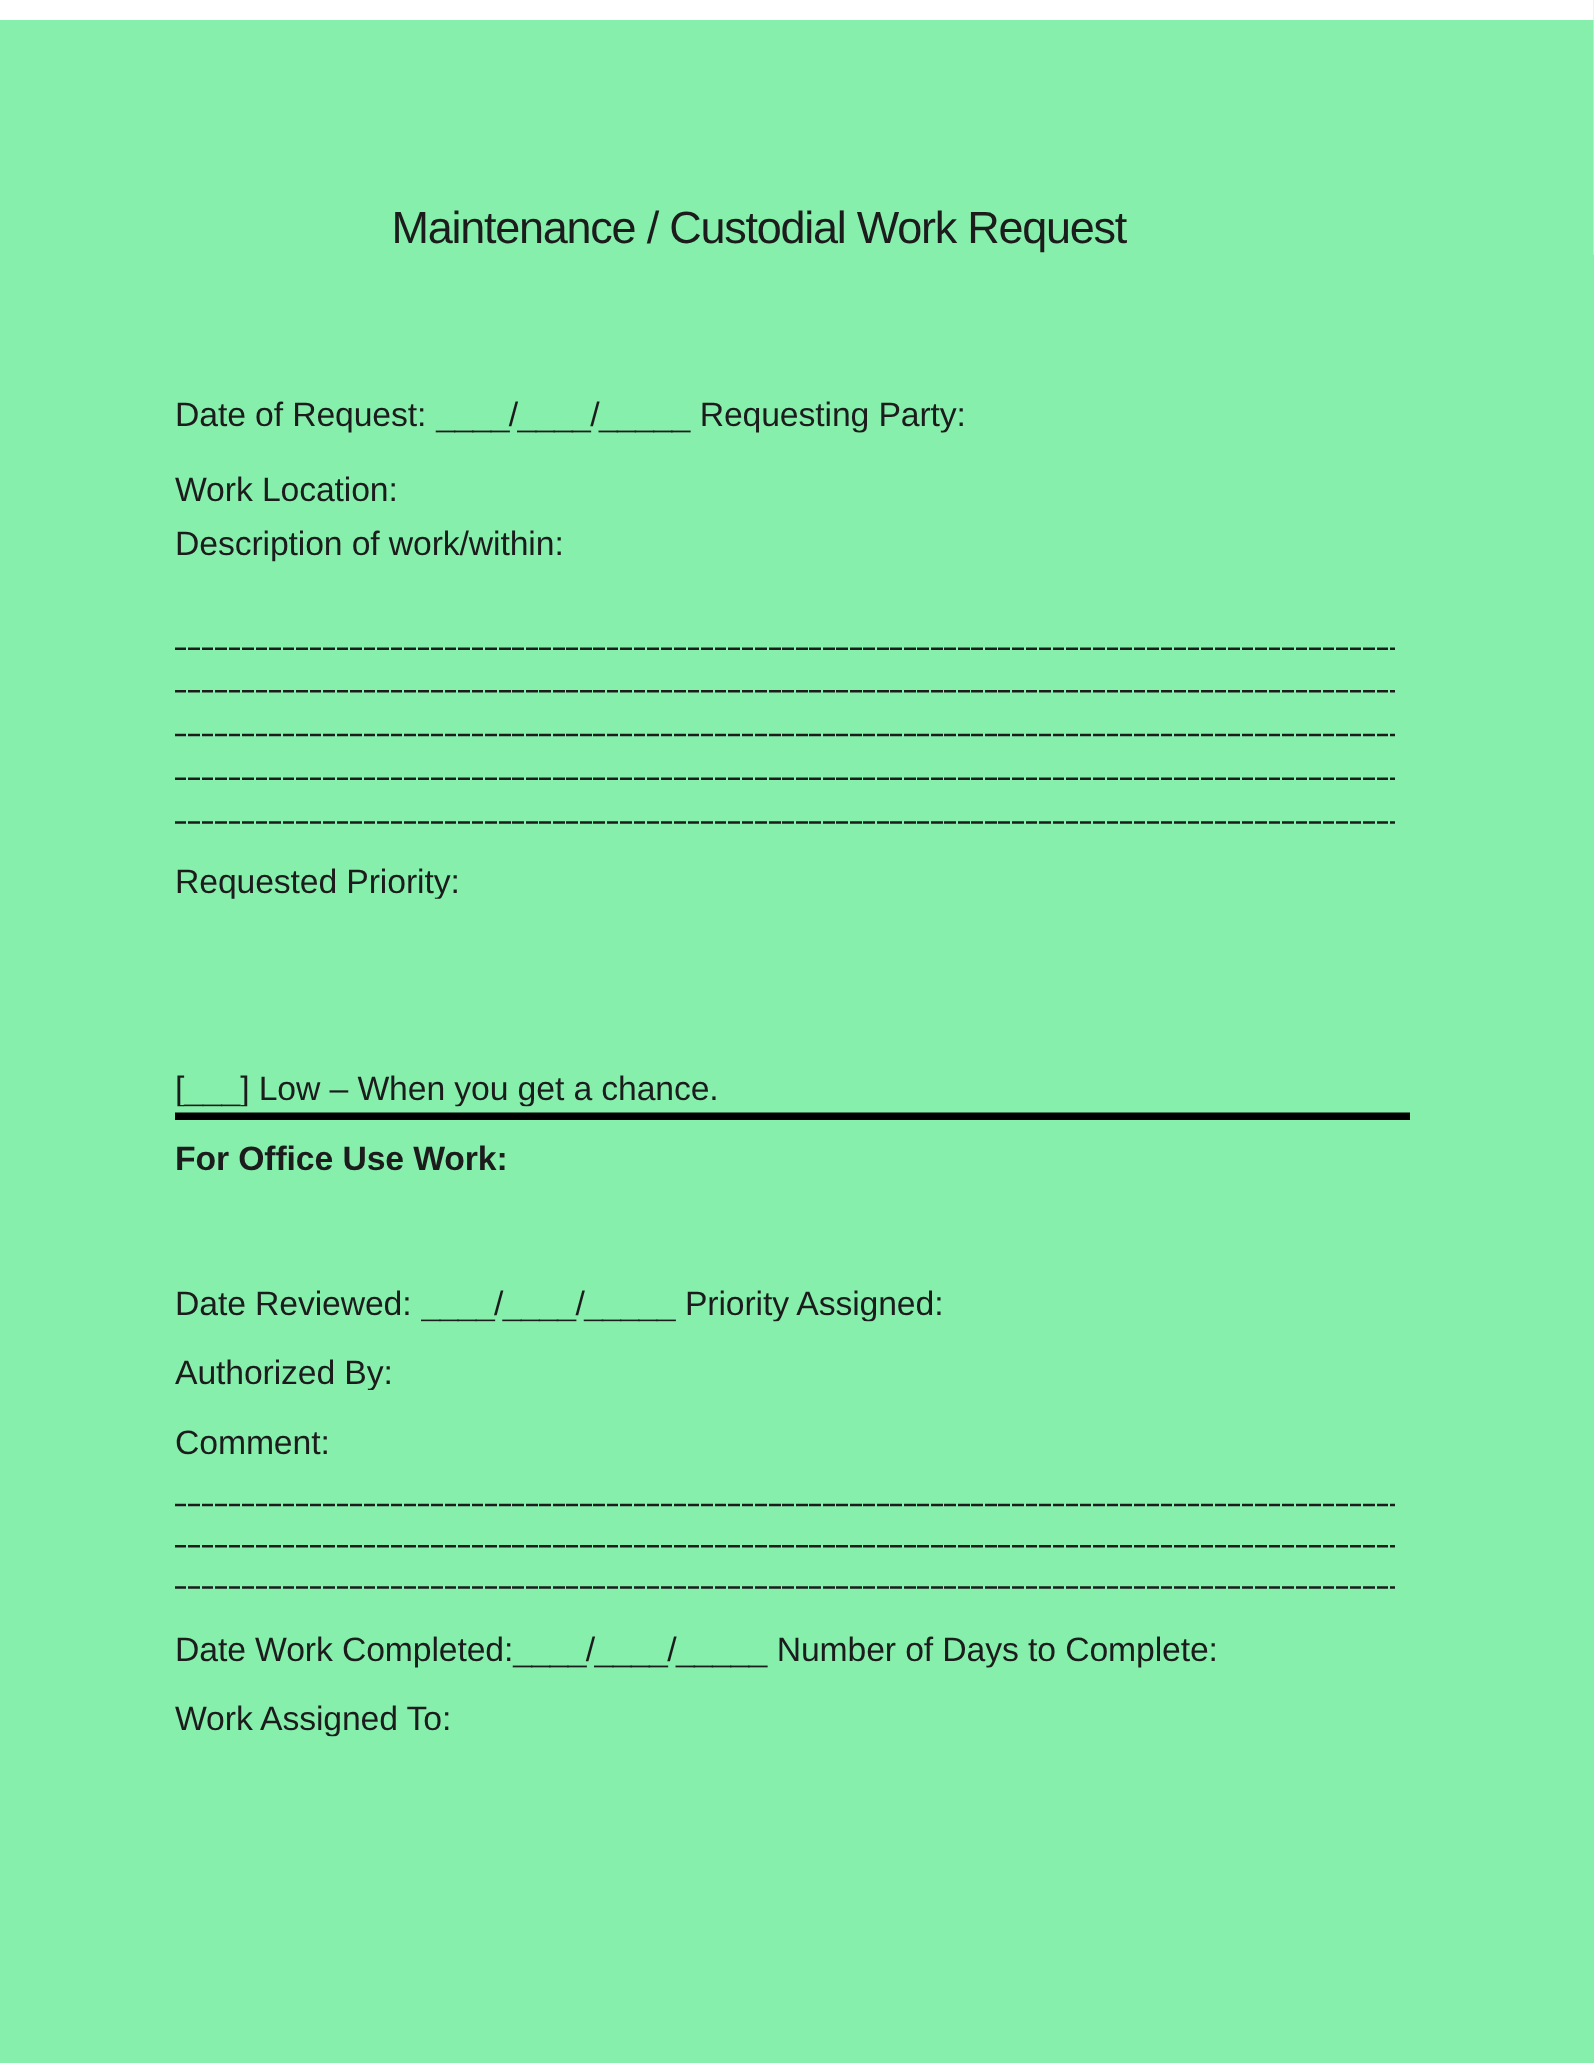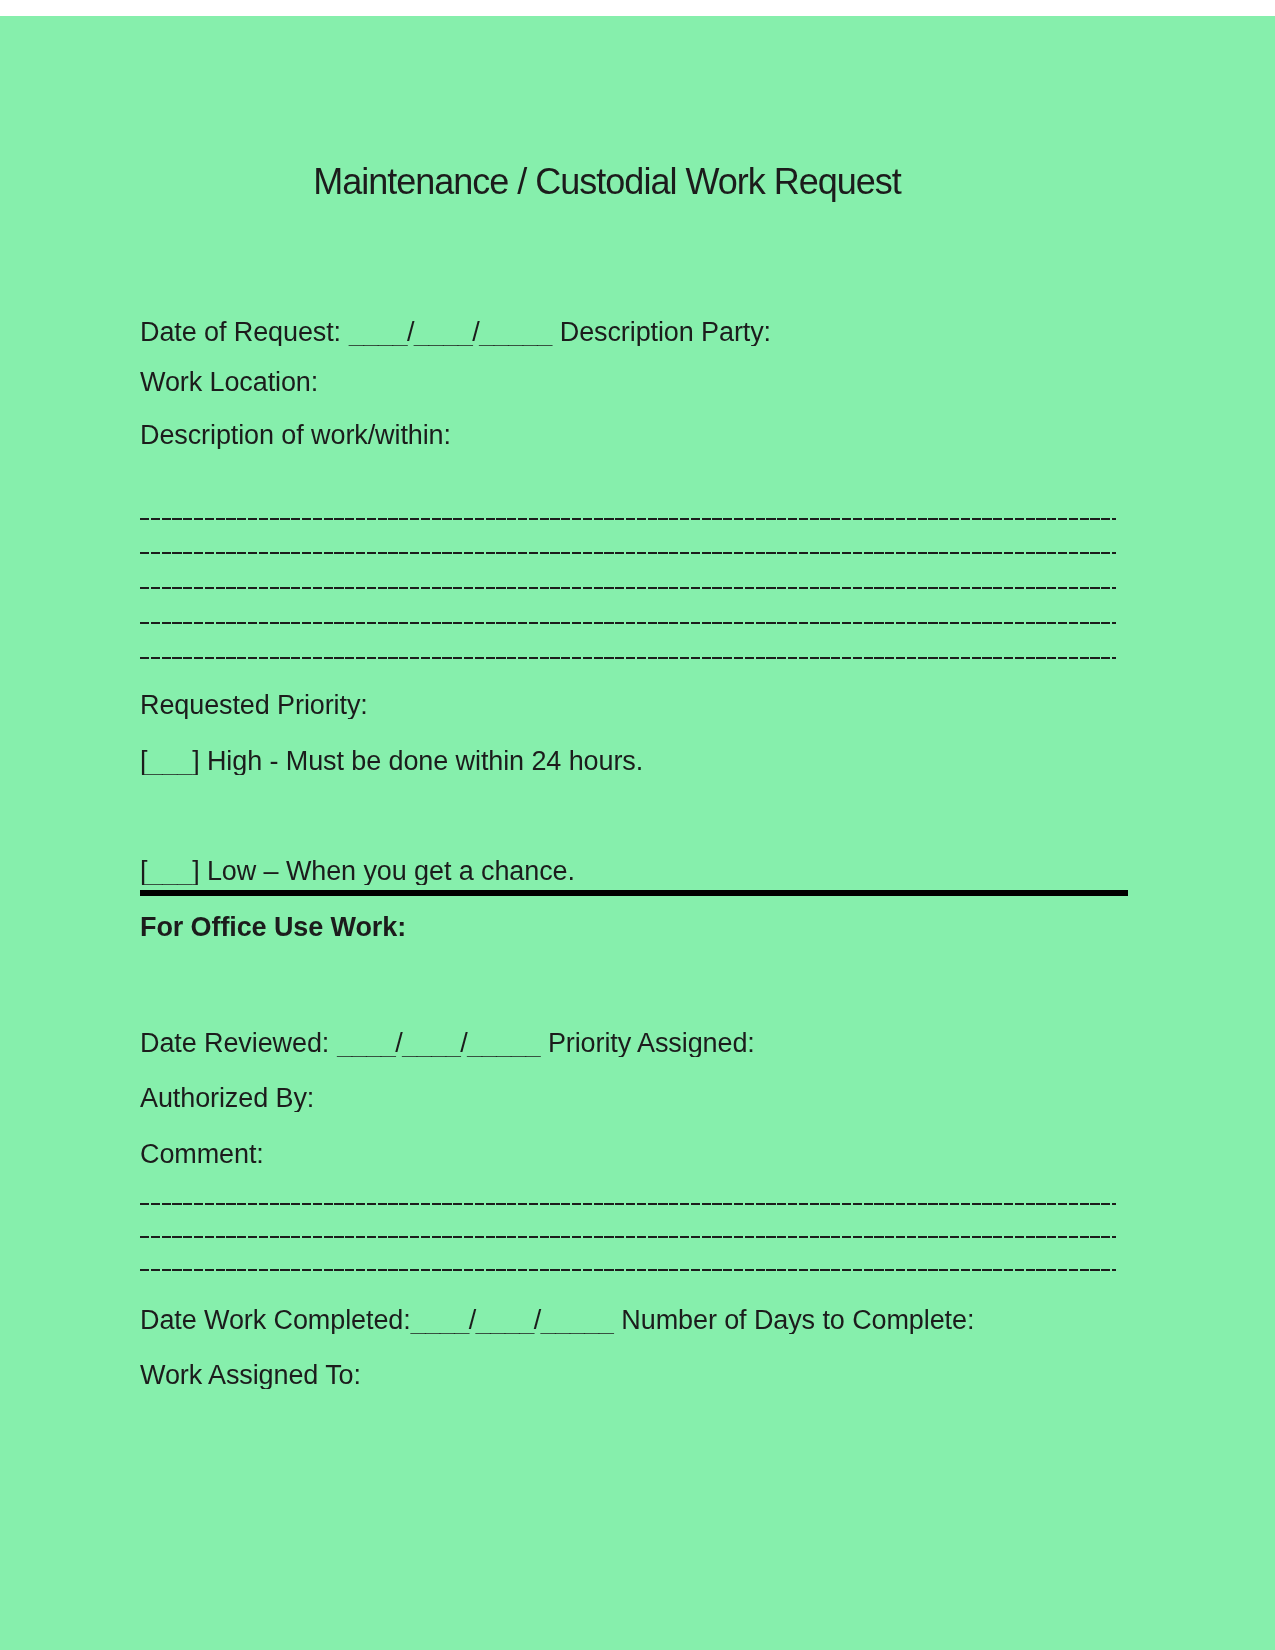--- a/index.html
+++ b/index.html
@@ -41,46 +41,43 @@
 </head>
 <body>
 
 <div class="page">
 
   <h1 class="title">Maintenance / Custodial Work Request</h1>
 
   <div class="row" style="top:303px">
     <span class="lbl">Date of Request:</span>
     <span class="slots g8">____/____/_____</span>
-    <span class="lbl g8">Description Party:</span>
+    <span class="lbl g8">Requesting Party:</span>
     <span class="fill"></span>
   </div>
 
-  <div class="row" style="top:353px">
+  <div class="row" style="top:363px">
     <span class="lbl">Work Location:</span>
     <span class="fill sp"></span>
   </div>
 
   <div class="row" style="top:406px">
     <span class="lbl">Description of work/within:</span>
   </div>
 
   <div class="uline" style="top:501px"></div>
   <div class="uline" style="top:535px"></div>
   <div class="uline" style="top:570px"></div>
   <div class="uline" style="top:605px"></div>
   <div class="uline" style="top:640px"></div>
 
   <div class="row" style="top:676px">
     <span class="lbl">Requested Priority:</span>
   </div>
 
-  <div class="row" style="top:732px">
-    <span class="lbl">[___] High - Must be done within 24 hours.</span>
-  </div>
   <div class="row" style="top:842px">
     <span class="lbl">[___] Low – When you get a chance.</span>
   </div>
 
   <div class="rule" style="top:874px"></div>
 
   <div class="row" style="top:898px">
     <span class="lbl bold">For Office Use Work:</span>
   </div>
 

